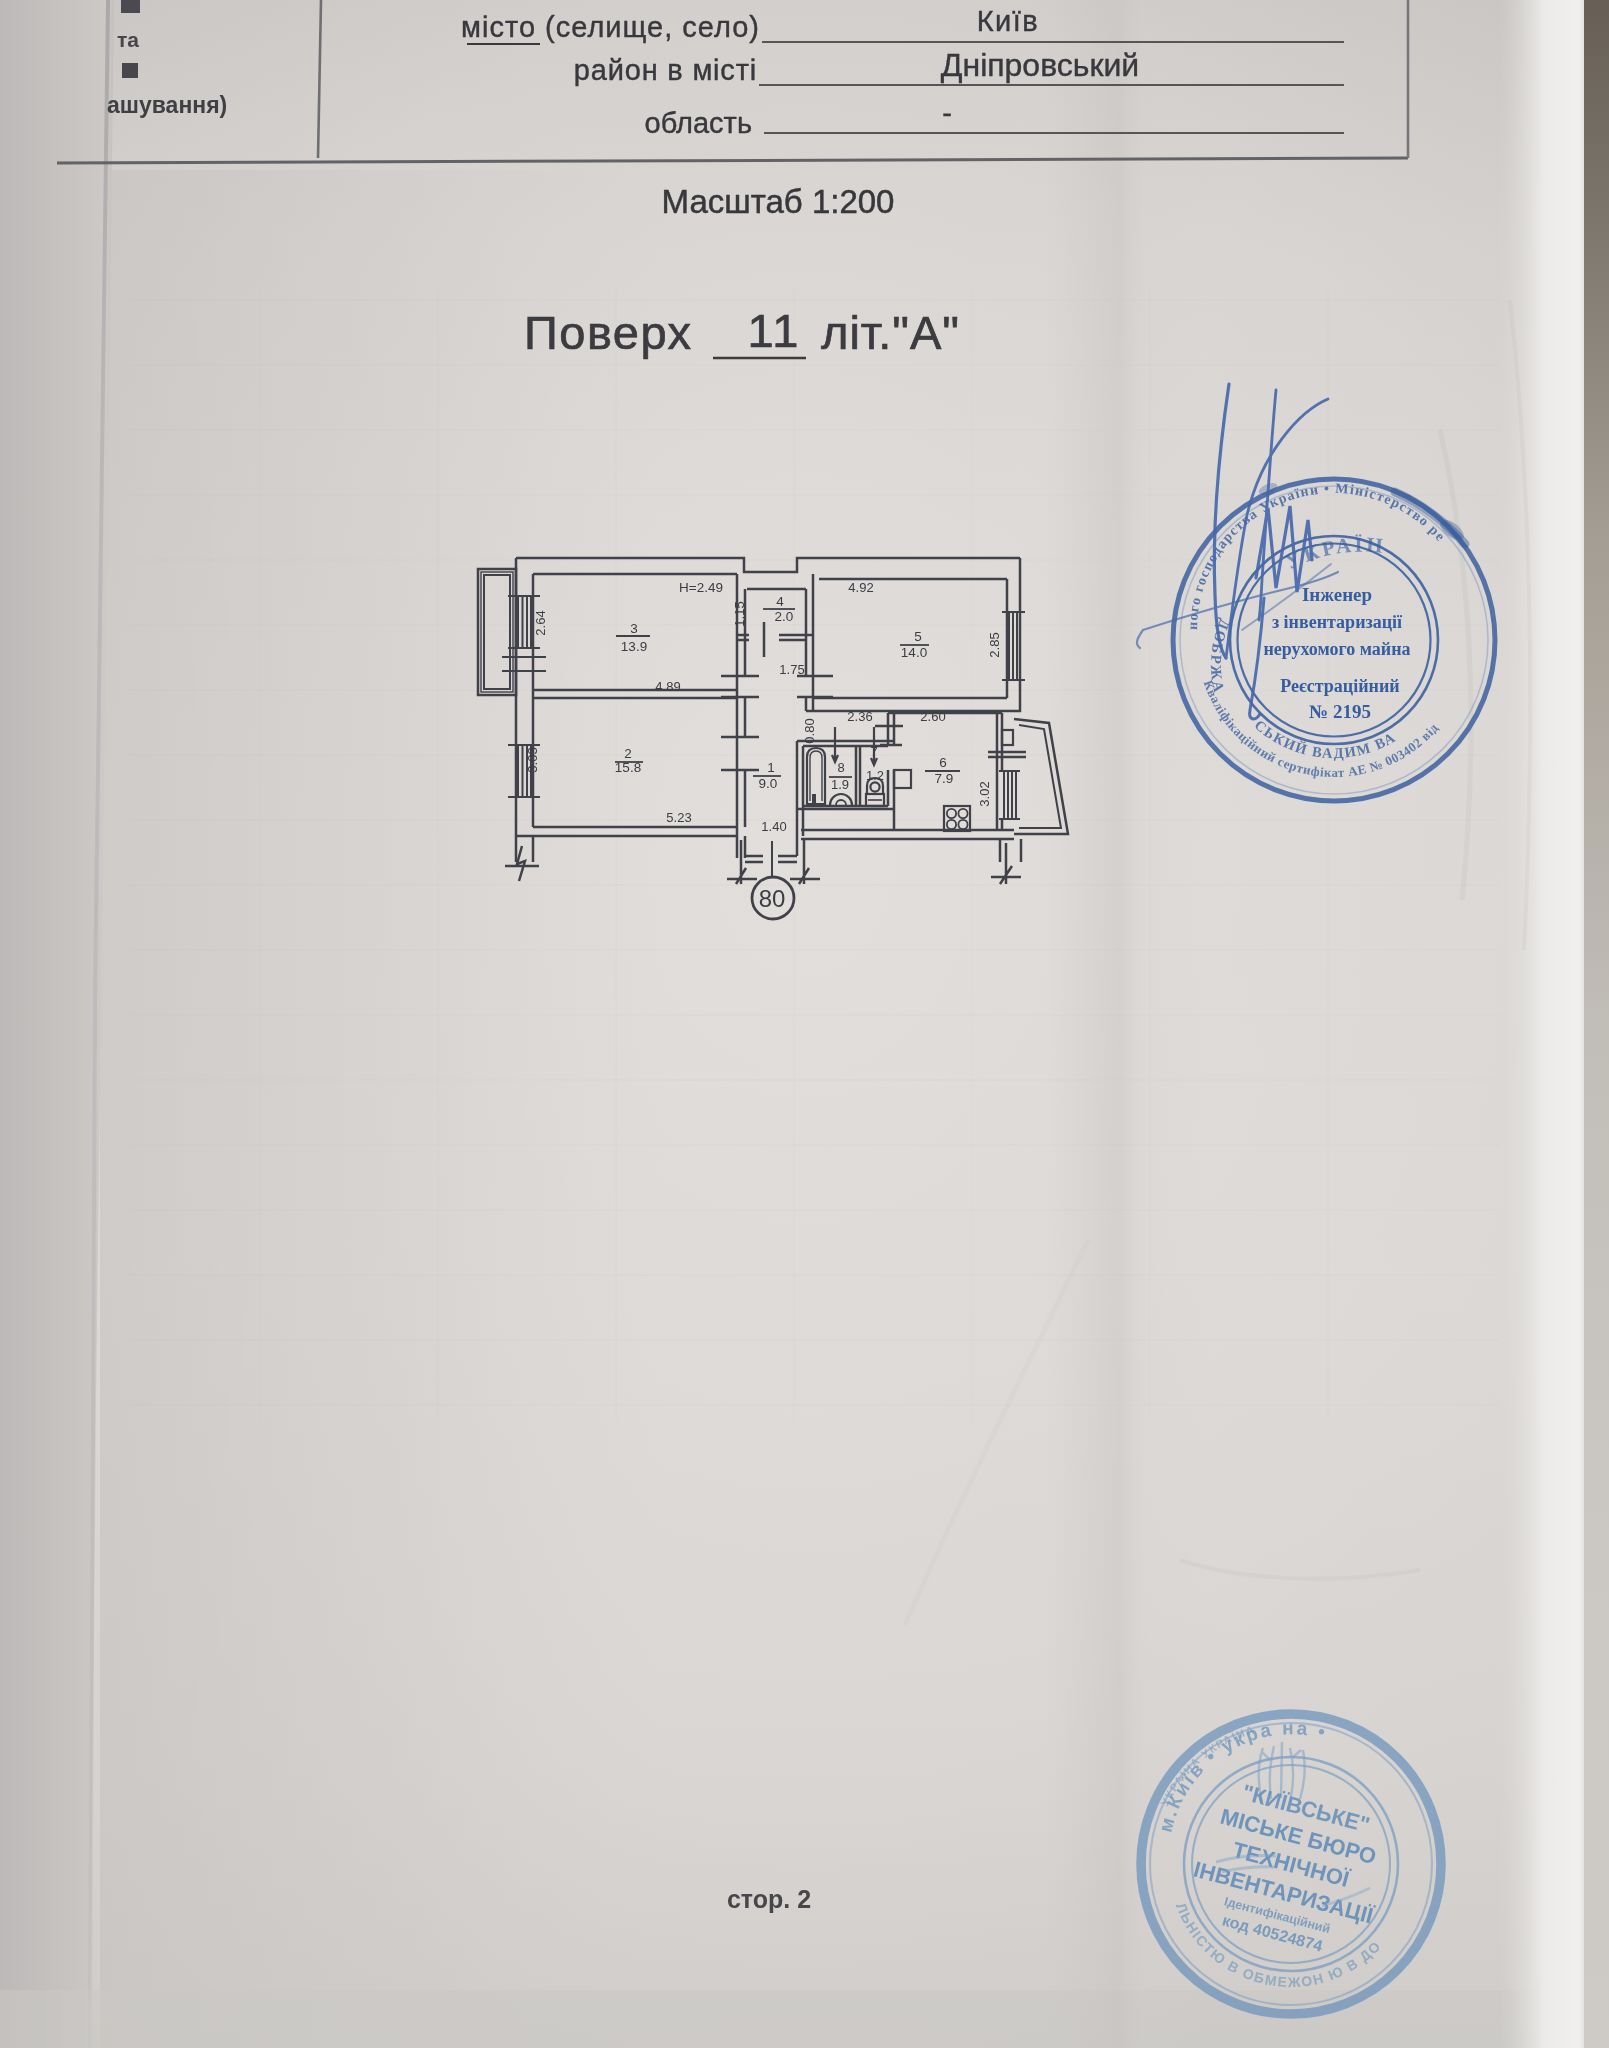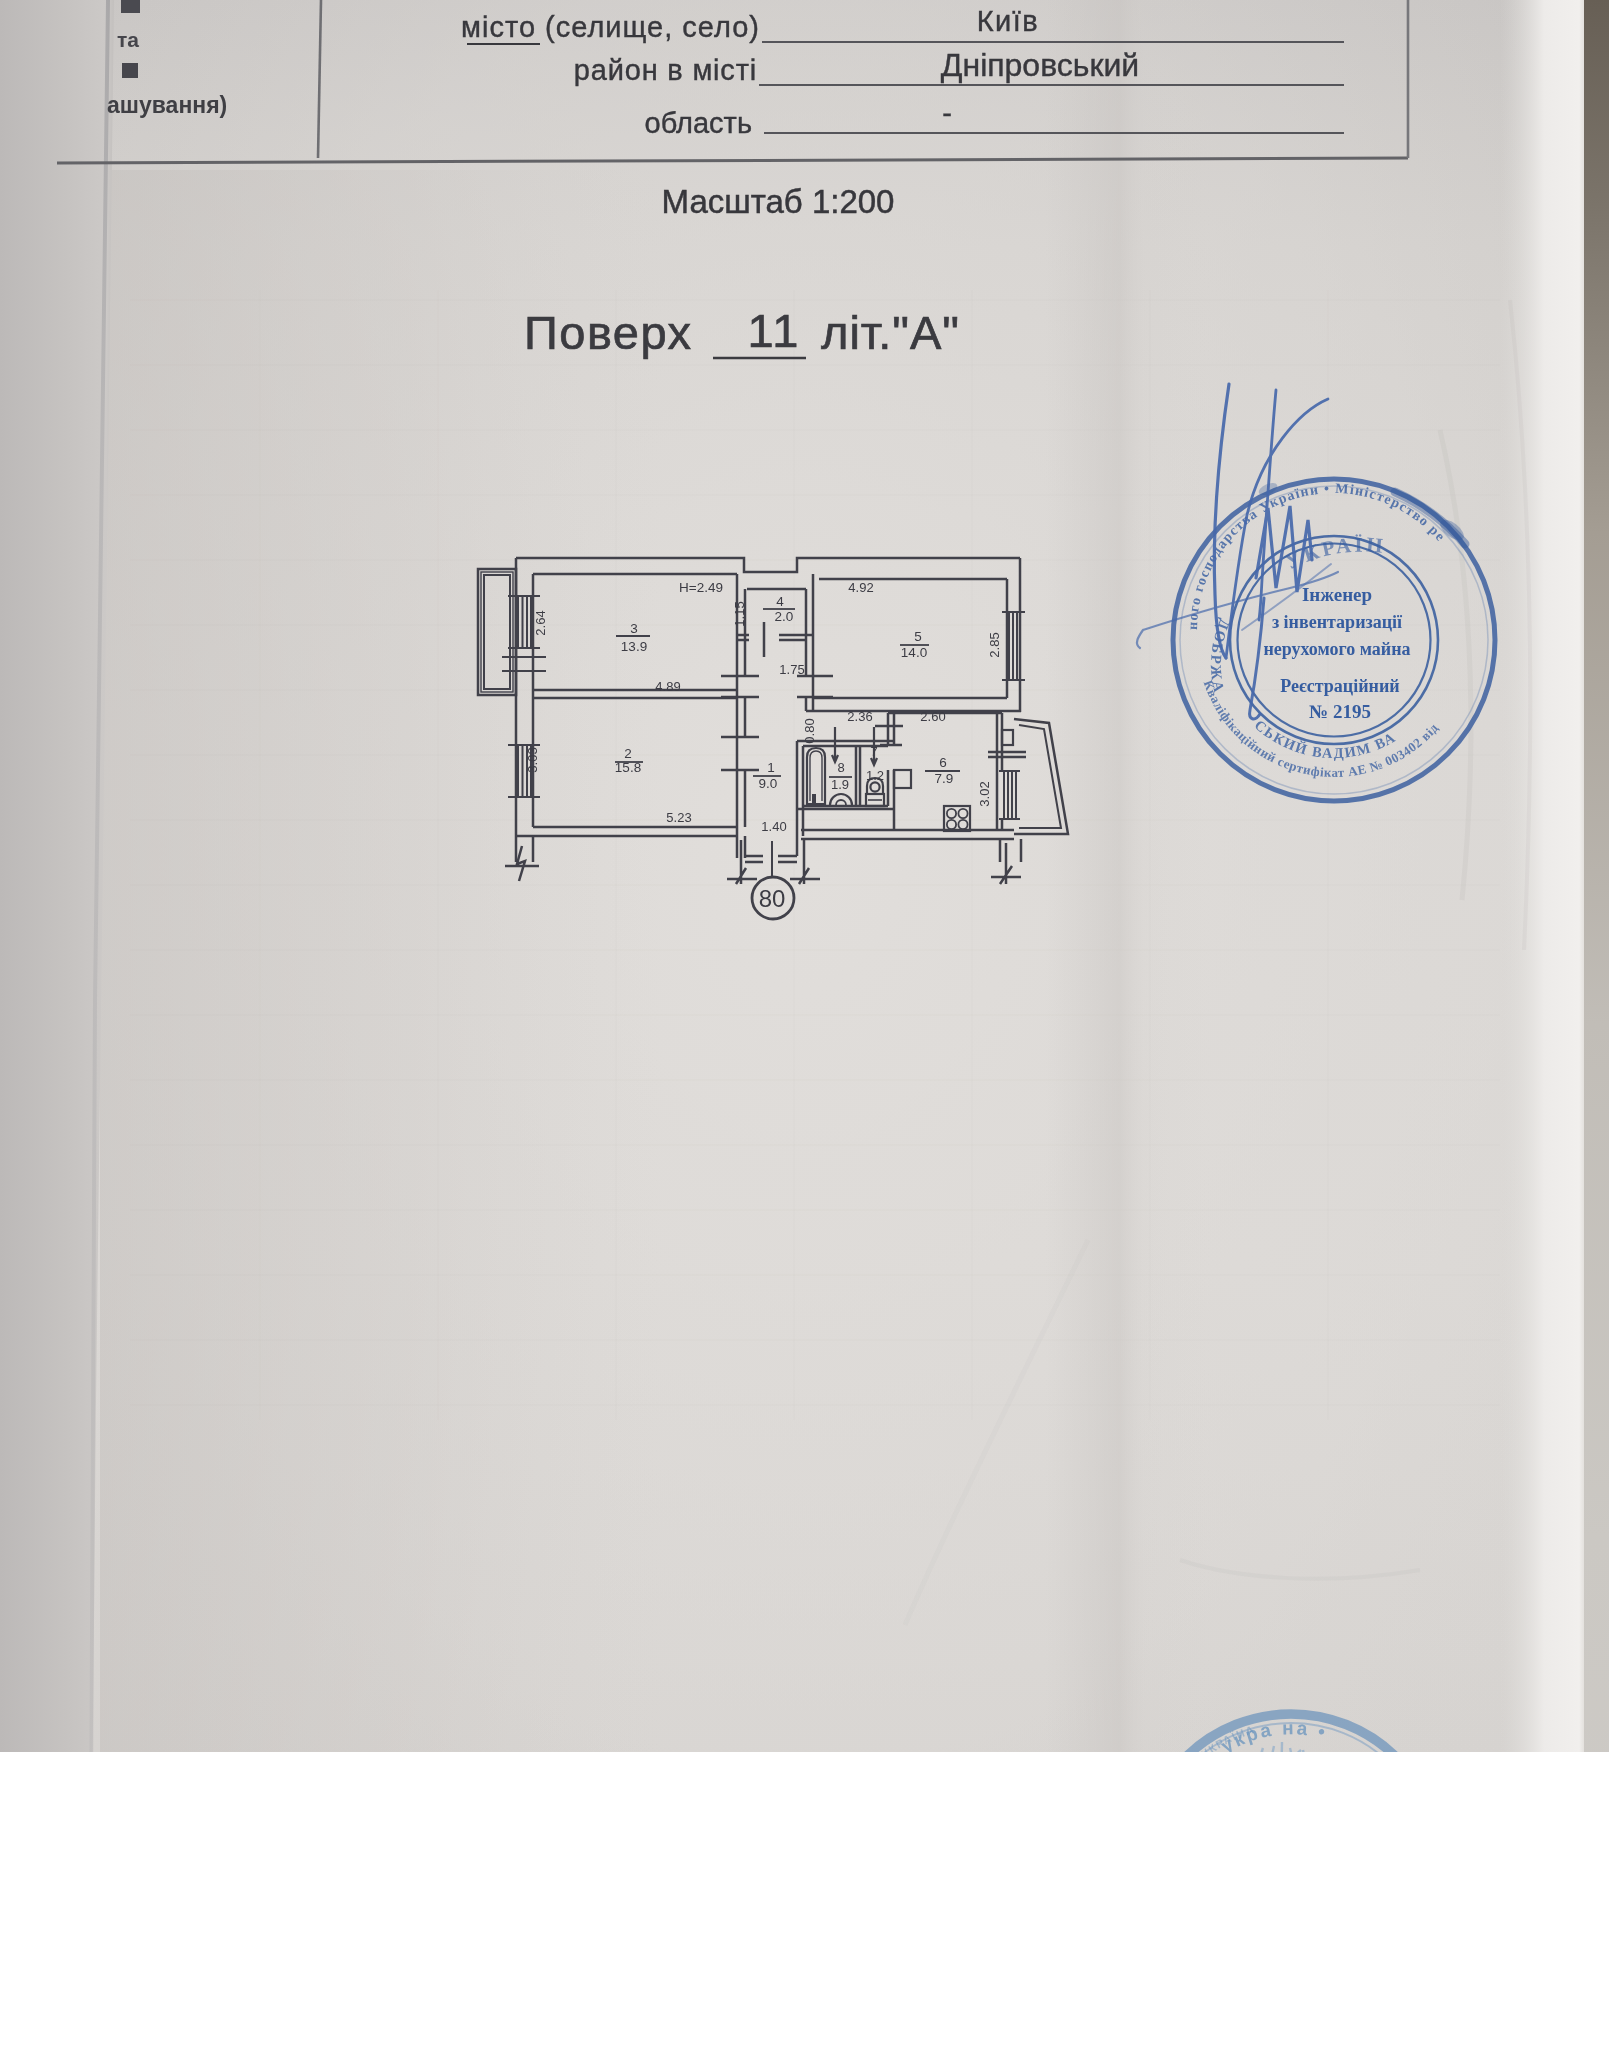--- a/index.html
+++ b/index.html
@@ -1,16 +1,16 @@
 <!DOCTYPE html>
 <html><head>
 <meta charset="utf-8">
 <style>
 html,body{margin:0;padding:0;}
-#page{position:relative;width:1609px;height:1752px;overflow:hidden;background:#86efac;font-family:"Liberation Sans",sans-serif;}
+#page{position:relative;width:1609px;height:2048px;overflow:hidden;background:#86efac;font-family:"Liberation Sans",sans-serif;}
 svg{position:absolute;left:0;top:0;}
 </style>
 </head>
 <body>
 <div id="page">
 <svg width="1609" height="2048" viewBox="0 0 1609 2048">
 <defs>
 <linearGradient id="gpaper" x1="0" y1="0" x2="0" y2="1">
  <stop offset="0" stop-color="#c9c6c4"></stop>
  <stop offset="0.12" stop-color="#d2cfcc"></stop>

